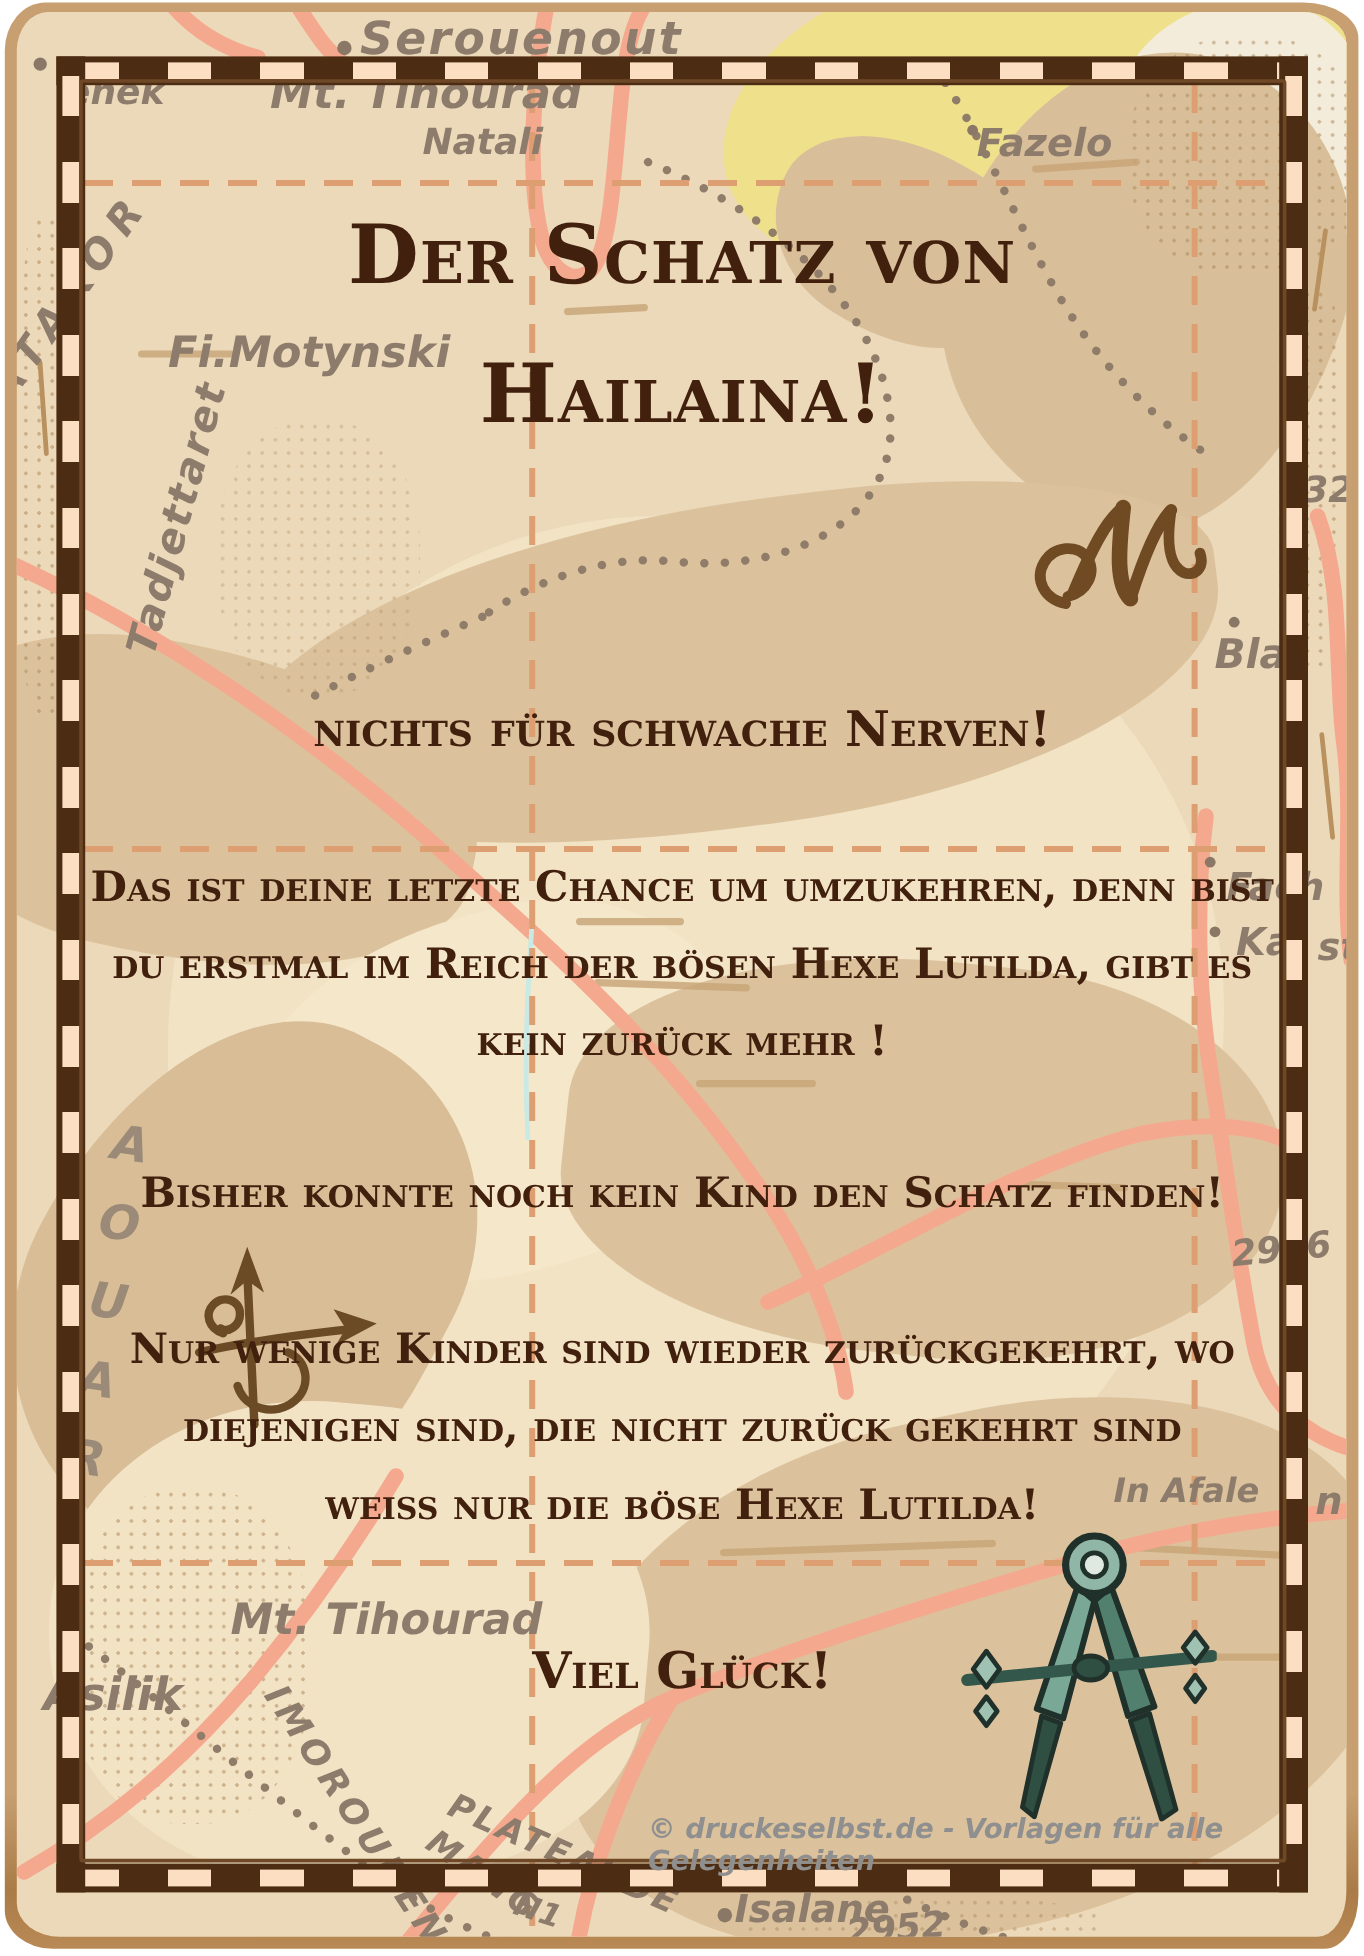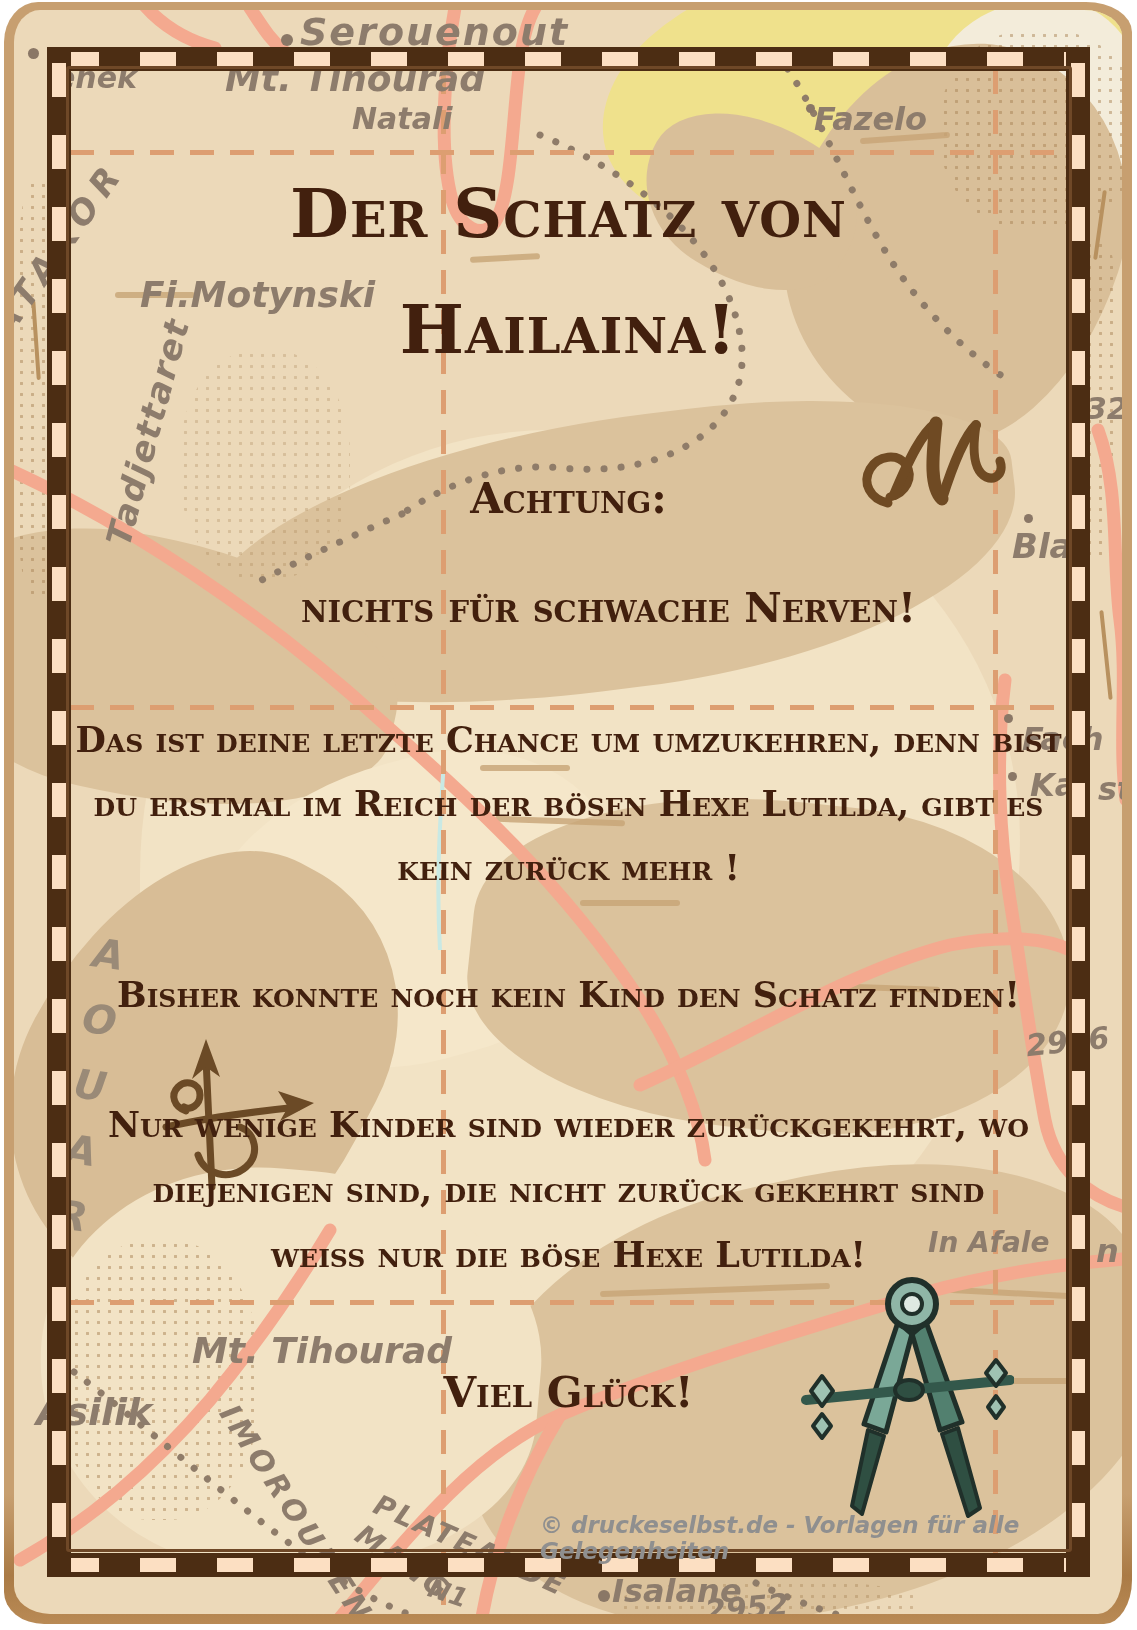--- a/index.html
+++ b/index.html
@@ -191,22 +191,21 @@
   <div class="band band-top" style="left:47px;top:47px;width:1043px;height:24px;"></div>
   <div class="band band-bottom" style="left:47px;top:1553px;width:1043px;height:24px;"></div>
   <div class="band band-left" style="left:47px;top:47px;width:24px;height:1530px;"></div>
   <div class="band band-right" style="left:1066px;top:47px;width:24px;height:1530px;"></div>
   <div class="inner-line"></div>
 
   <div class="poster" style="top:155px;font-size:68px;line-height:116px;letter-spacing:1px;">
     <div>Der Schatz von</div>
     <div>Hailaina!</div>
   </div>
-  <div class="poster" style="top:474px;font-size:42px;">Achtung:</div>
-  <div class="poster" style="top:584px;font-size:41px;padding-left:40px;">nichts für schwache Nerven!</div>
+  <div class="poster" style="top:584px;font-size:41px;">nichts für schwache Nerven!</div>
   <div class="poster" style="top:708px;font-size:35px;line-height:64px;">Das ist deine letzte Chance um umzukehren, denn bist du erstmal im Reich der bösen Hexe Lutilda, gibt es kein zurück mehr !</div>
   <div class="poster" style="top:974px;font-size:35px;">Bisher konnte noch kein Kind den Schatz finden!</div>
   <div class="poster" style="top:1092px;font-size:35px;line-height:65px;padding:0 30px;box-sizing:border-box;">Nur wenige Kinder sind wieder zurückgekehrt, wo diejenigen sind, die nicht zurück gekehrt sind weiss nur die böse Hexe Lutilda!</div>
   <div class="poster" style="top:1368px;font-size:42px;">Viel Glück!</div>
 
   <div class="credit" style="left:540px;top:1512px;font-size:23px;">© druckeselbst.de - Vorlagen für alle Gelegenheiten</div>
 
 </div>
 
 </body></html>

